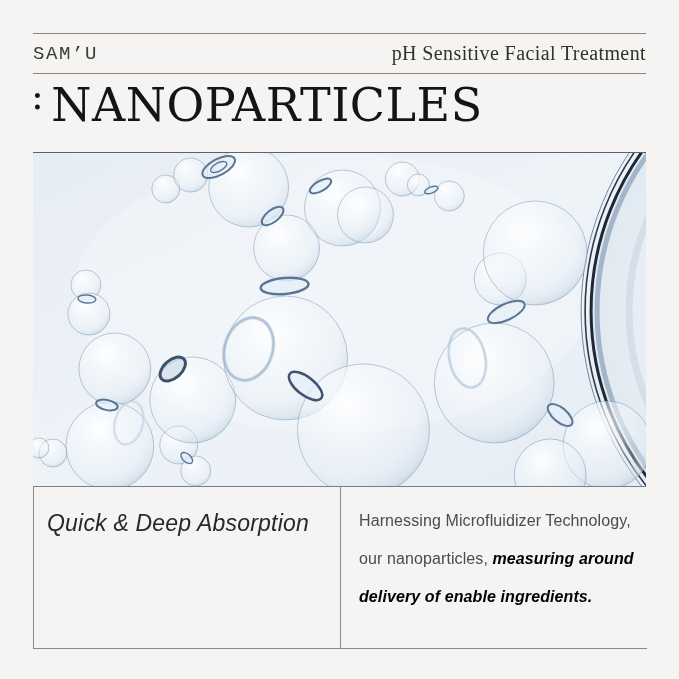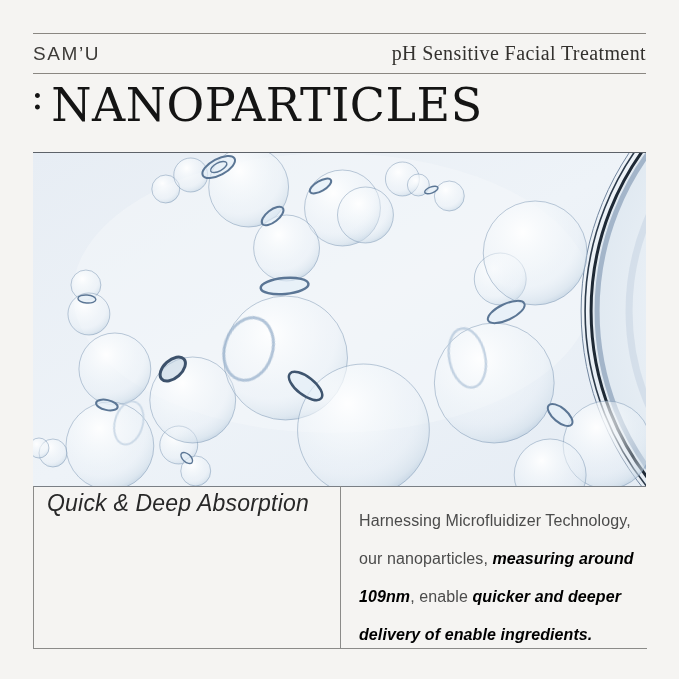--- a/index.html
+++ b/index.html
@@ -3,39 +3,39 @@
 <meta charset="utf-8">
 <style>
   html,body{margin:0;padding:0;background:#f5f4f2;}
   .page{position:relative;width:679px;height:679px;background:#f5f4f2;overflow:hidden;
         font-family:"Liberation Sans",sans-serif;}
 
   
   .header{position:absolute;left:33px;top:33px;width:613px;height:39px;
           border-top:1px solid #8a8782;border-bottom:1px solid #8a8782;
           display:flex;justify-content:space-between;align-items:center;}
-  .brand{font-family:Liberation Sans, sans-serif;font-size:19px;letter-spacing:1.6px;color:#3d3b38;}
+  .brand{font-family:Liberation Mono, monospace;font-size:19px;letter-spacing:1.6px;color:#3d3b38;}
   .product{font-family:"Liberation Serif",serif;font-size:20px;letter-spacing:.4px;color:#33312e;}
 
   
   .title{position:absolute;left:31px;top:80px;margin:0;display:flex;align-items:flex-start;
          font-family:"DejaVu Serif","Liberation Serif",serif;font-weight:400;
          font-size:46px;letter-spacing:.5px;color:#141414;line-height:1.1;}
   .title .colon{font-size:38px;position:relative;top:-4px;margin-right:7px;}
 
   
   .photo{position:absolute;left:33px;top:152px;width:613px;height:333px;margin:0;
          border-top:1px solid #5d6269;border-bottom:1px solid #7a7f85;background:#eaf0f6;}
   .photo svg{display:block;width:100%;height:100%;}
 
   
   .panels{position:absolute;left:33px;top:486px;width:613px;height:162px;
           border-left:1px solid #8b8b89;border-bottom:1px solid #8b8b89;display:flex;}
   .panel-left{width:307px;box-sizing:border-box;border-right:1px solid #8b8b89;
-              padding:4px 0 0 13px;}
+              padding:24px 0 0 13px;}
   .headline{font-style:italic;font-size:23px;color:#282828;letter-spacing:.2px;}
   .ratio{font-family:"DejaVu Serif","Liberation Serif",serif;font-size:80px;line-height:.98;
          color:#161616;letter-spacing:1px;margin-top:1px;}
   .caption{font-style:italic;font-size:23px;color:#282828;margin-top:2px;letter-spacing:.2px;}
 
   .panel-right{flex:1;box-sizing:border-box;padding:16px 8px 0 18px;}
   .desc{margin:0;font-size:16px;color:#4b4b4b;letter-spacing:.1px;}
   .desc .line{display:block;line-height:38px;white-space:nowrap;}
   .desc .em{font-style:italic;font-weight:bold;color:#000000;}
 </style>
@@ -146,19 +146,18 @@
   </figure>
 
   <div class="panels">
     <div class="panel-left">
       <div class="headline">Quick &amp; Deep Absorption</div>
     </div>
     <div class="panel-right">
       <p class="desc">
         <span class="line"><span>Harnessing Microfluidizer Technology,</span></span>
         <span class="line"><span>our nanoparticles, </span><span class="em">measuring around</span></span>
-        <span class="line"><span class="em">109nm</span><span>, enable </span><span class="em">quicker and deeper</span></span>
         <span class="line"><span class="em">delivery of enable ingredients.</span></span>
       </p>
     </div>
   </div>
 
 </div>
 
 </body></html>

